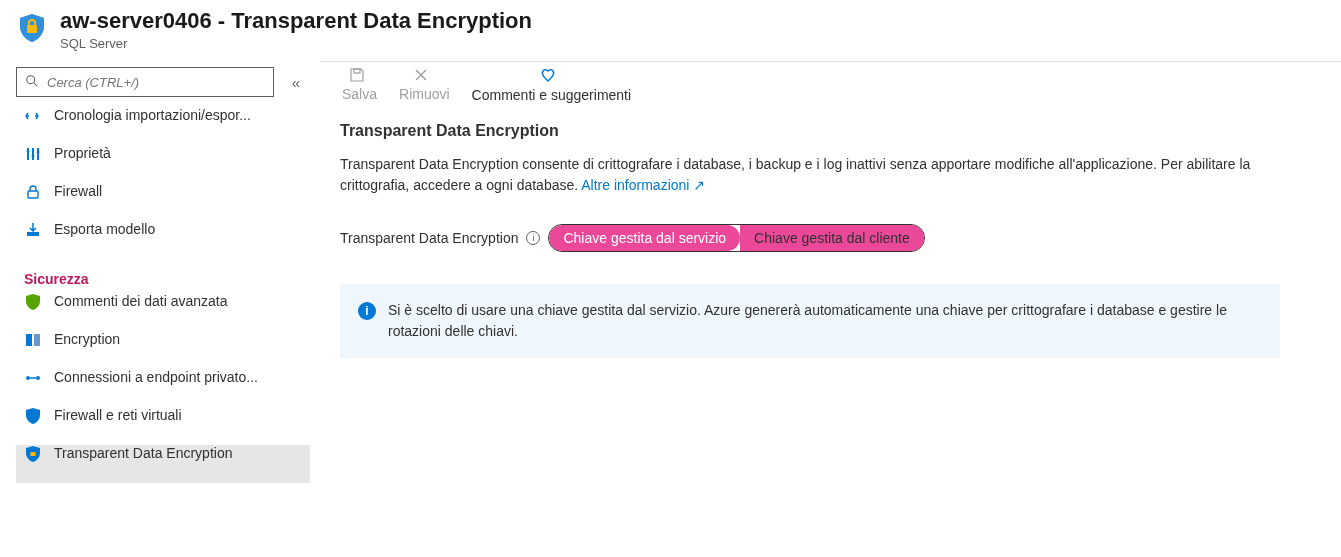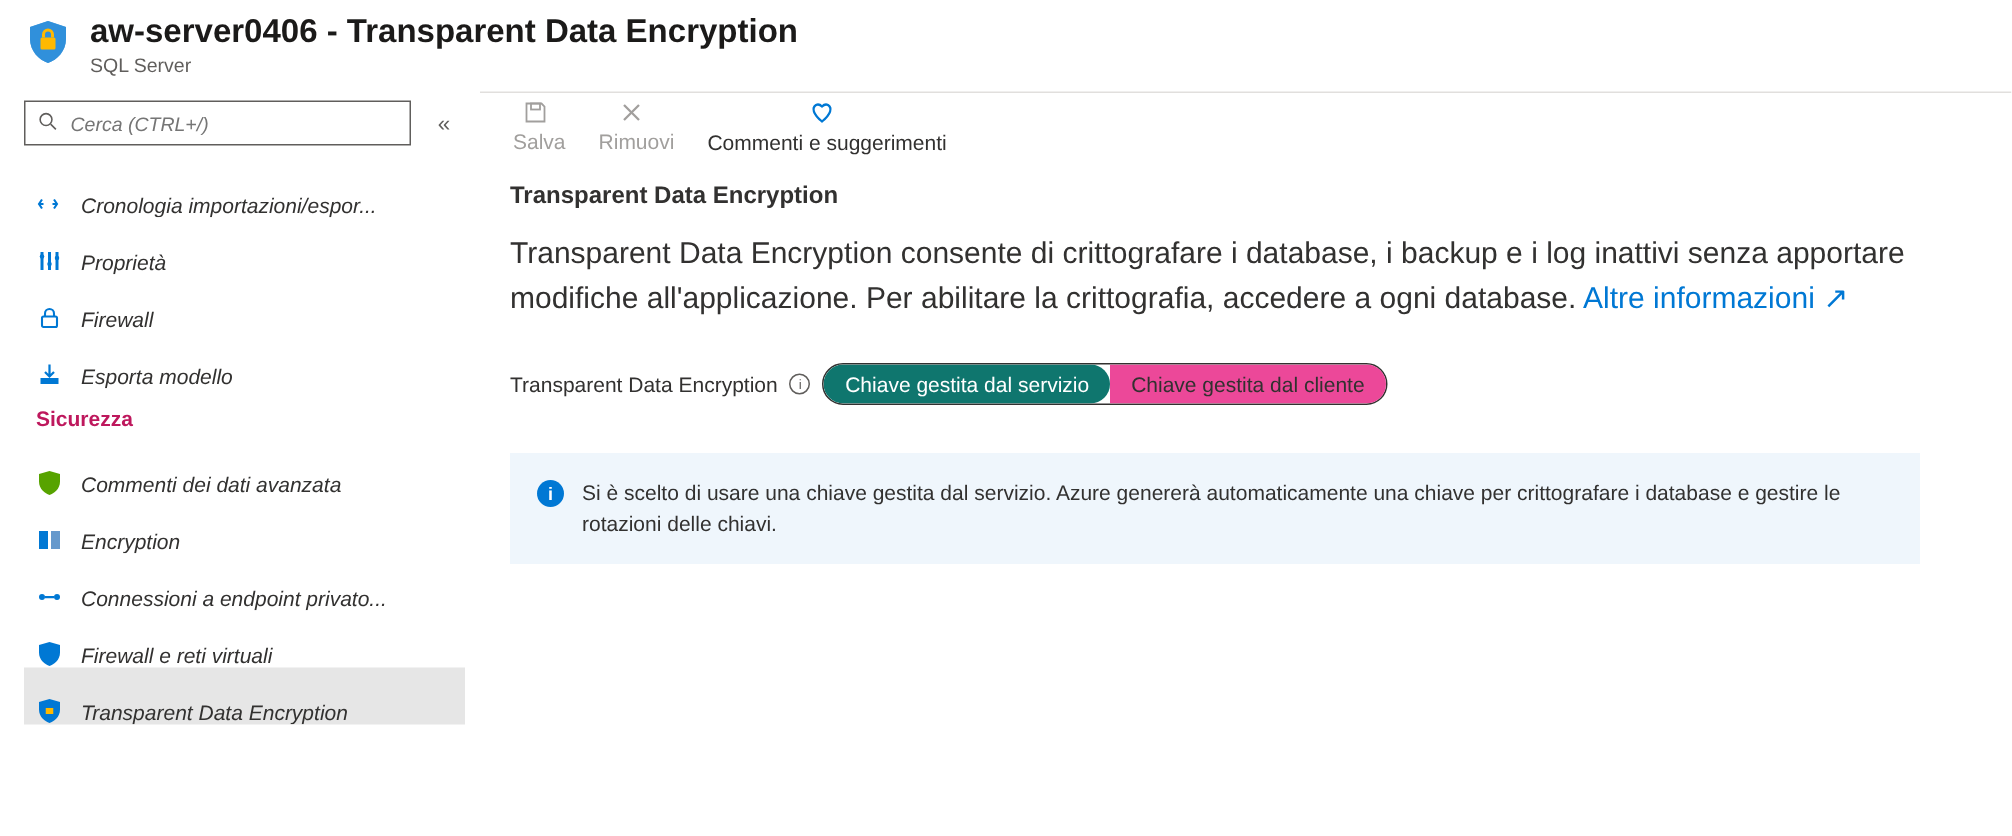--- a/index.html
+++ b/index.html
@@ -71,28 +71,27 @@
     display: flex;
     align-items: center;
     justify-content: center;
     margin-left: 8px;
     cursor: pointer;
     color: #605e5c;
     font-size: 15px;
   }
   .nav-item {
     display: flex;
-    align-items: flex-end;
+    align-items: flex-start;
     height: 38px;
     padding: 0 8px;
     cursor: pointer;
     white-space: nowrap;
     overflow: hidden;
     text-overflow: ellipsis;
-    font-style: italic;
   }
   .nav-item.selected { background: #e6e6e6; }
   .nav-item .icon {
     width: 18px; height: 18px;
     margin-right: 12px;
     flex-shrink: 0;
   }
   .nav-item .label {
     overflow: hidden;
     text-overflow: ellipsis;
@@ -131,21 +130,21 @@
   .content {
     padding: 16px 20px;
     max-width: 980px;
   }
   .content h2 {
     font-size: 16px;
     font-weight: 600;
     margin-bottom: 14px;
   }
   .content p {
-    font-size: 20px;
+    font-size: 14px;
     line-height: 1.5;
     color: #323130;
   }
   .content a { color: #0078d4; text-decoration: none; }
   .setting-row {
     display: flex;
     align-items: center;
     margin-top: 28px;
   }
   .setting-label {
@@ -173,21 +172,21 @@
   .toggle-opt {
     padding: 0 14px;
     display: flex;
     align-items: center;
     font-size: 14px;
     cursor: pointer;
     background: #ec4899;
     color: #323130;
   }
   .toggle-opt.active {
-    background: #0f766e;
+    background: #ec4899;
     color: #fff;
     border-radius: 14px;
   }
   .info-banner {
     margin-top: 32px;
     background: #eff6fc;
     padding: 16px 18px;
     display: flex;
     align-items: flex-start;
   }

